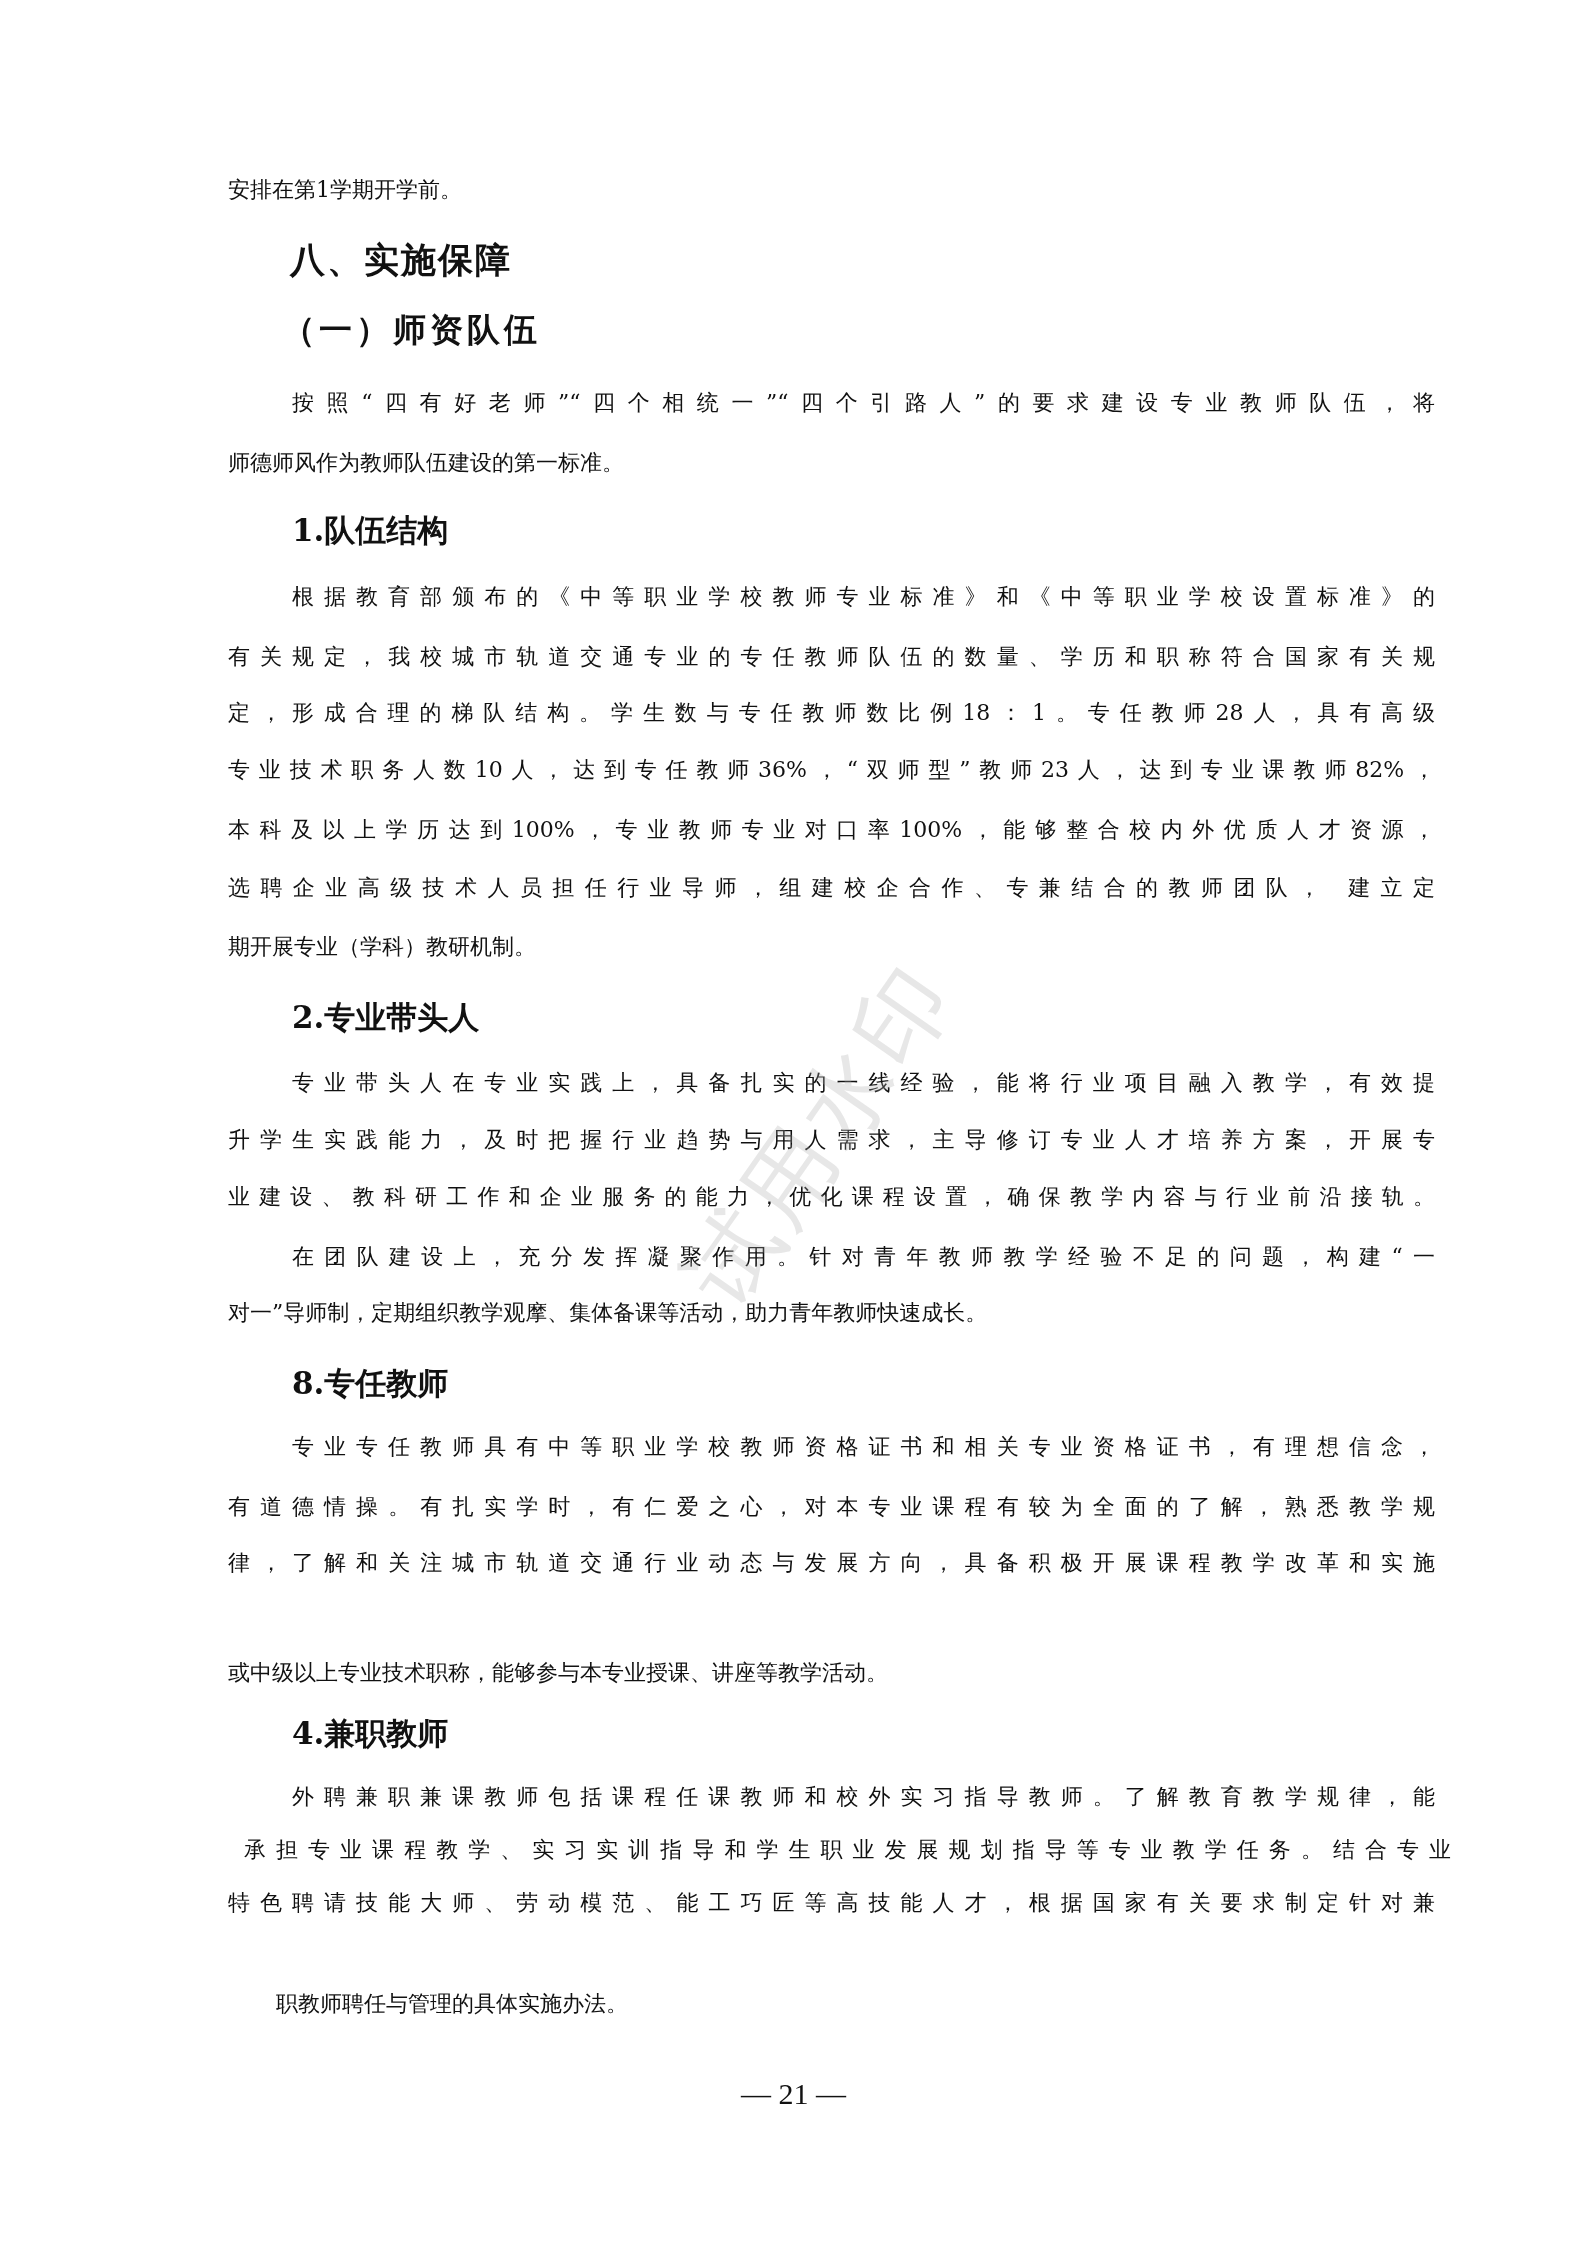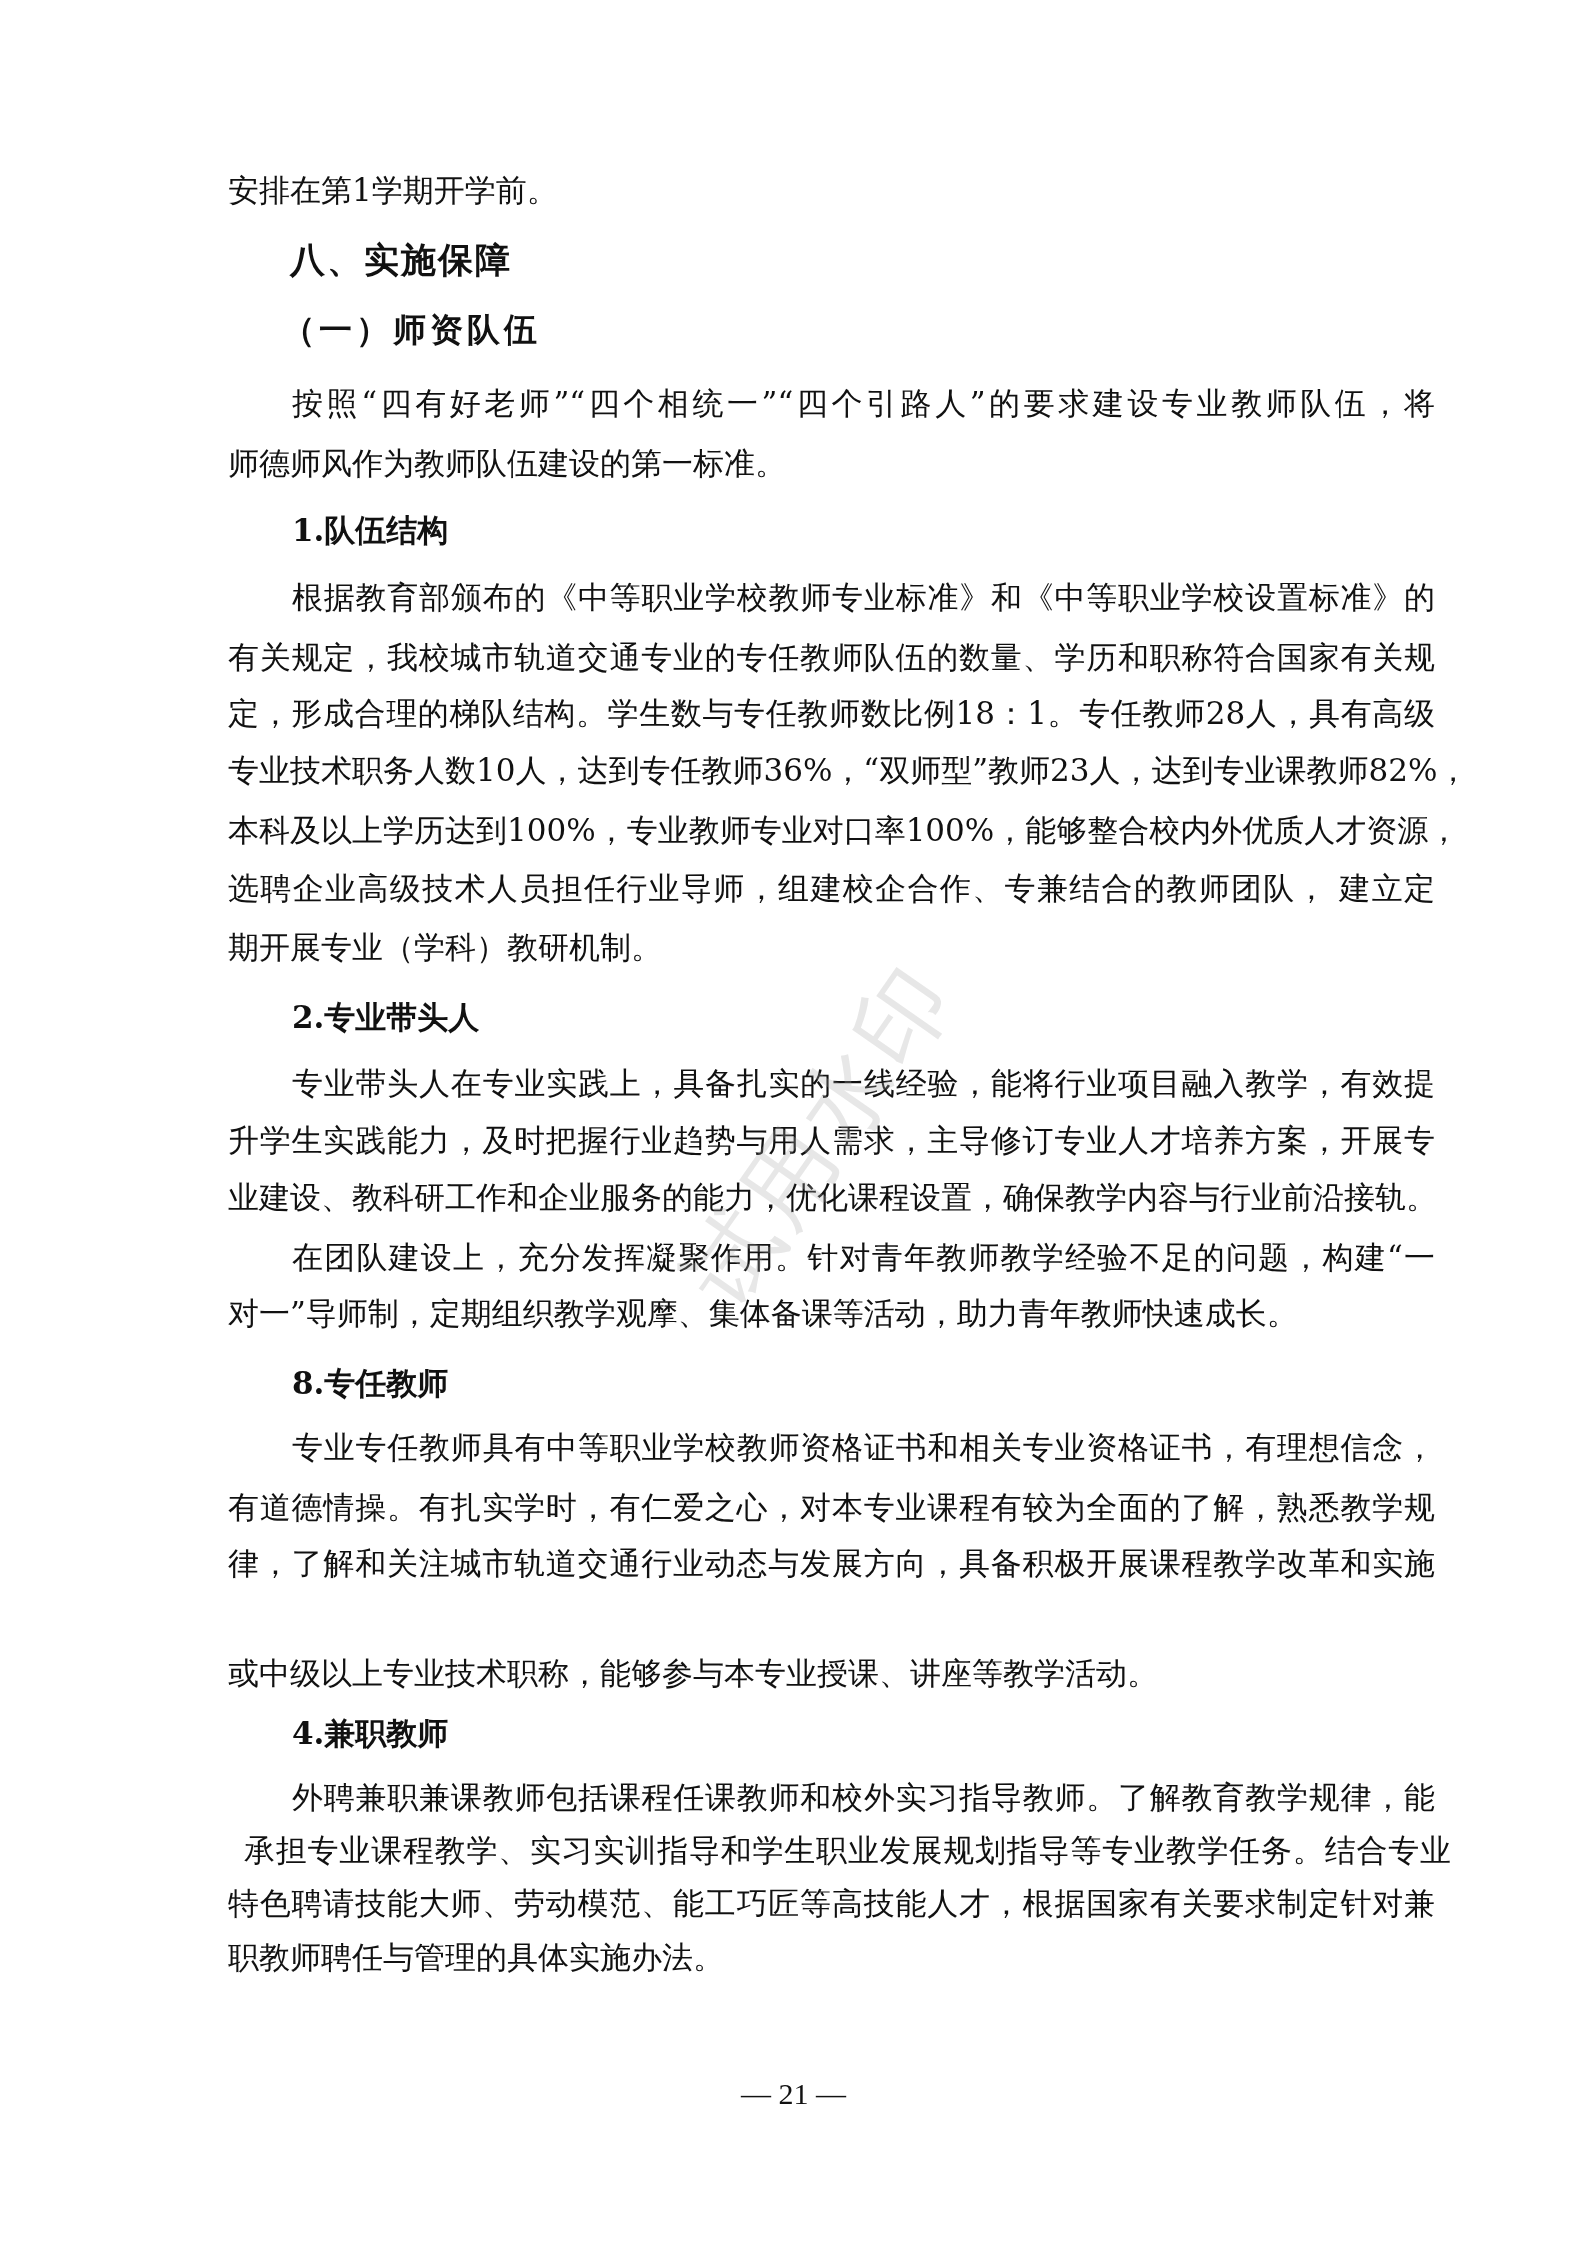--- a/index.html
+++ b/index.html
@@ -21,21 +21,21 @@
     width: 1587px;
     height: 2245px;
     background: #ffffff;
   }
   .line {
     position: absolute;
     left: 228px;
     width: 1207px;
     height: 44px;
     line-height: 44px;
-    font-size: 31px;
+    font-size: 22px;
     white-space: nowrap;
     overflow: visible;
   }
   .line.full {
     text-align: justify;
     text-align-last: justify;
   }
   .line.indent {
     left: 292px;
     width: 1143px;
@@ -131,18 +131,18 @@
   <div class="h3" style="top:1360px;">8.专任教师</div>
   <div class="line indent full" style="top:1425px;">专业专任教师具有中等职业学校教师资格证书和相关专业资格证书，有理想信念，</div>
   <div class="line full" style="top:1485px;">有道德情操。有扎实学时，有仁爱之心，对本专业课程有较为全面的了解，熟悉教学规</div>
   <div class="line full" style="top:1541px;">律，了解和关注城市轨道交通行业动态与发展方向，具备积极开展课程教学改革和实施</div>
   <div class="line" style="top:1651px;">或中级以上专业技术职称，能够参与本专业授课、讲座等教学活动。</div>
 
   <div class="h3" style="top:1710px;">4.兼职教师</div>
   <div class="line indent full" style="top:1775px;">外聘兼职兼课教师包括课程任课教师和校外实习指导教师。了解教育教学规律，能</div>
   <div class="line full" style="top:1828px;margin-left:16px;">承担专业课程教学、实习实训指导和学生职业发展规划指导等专业教学任务。结合专业</div>
   <div class="line full" style="top:1881px;">特色聘请技能大师、劳动模范、能工巧匠等高技能人才，根据国家有关要求制定针对兼</div>
-  <div class="line" style="top:1935px;">职教师聘任与管理的具体实施办法。</div>
+  <div class="line" style="top:1982px;margin-left:48px;">职教师聘任与管理的具体实施办法。</div>
 
   <div class="watermark">试用水印</div>
 
   <div class="page-number">— 21 —</div>
 </div>
 
 </body></html>

